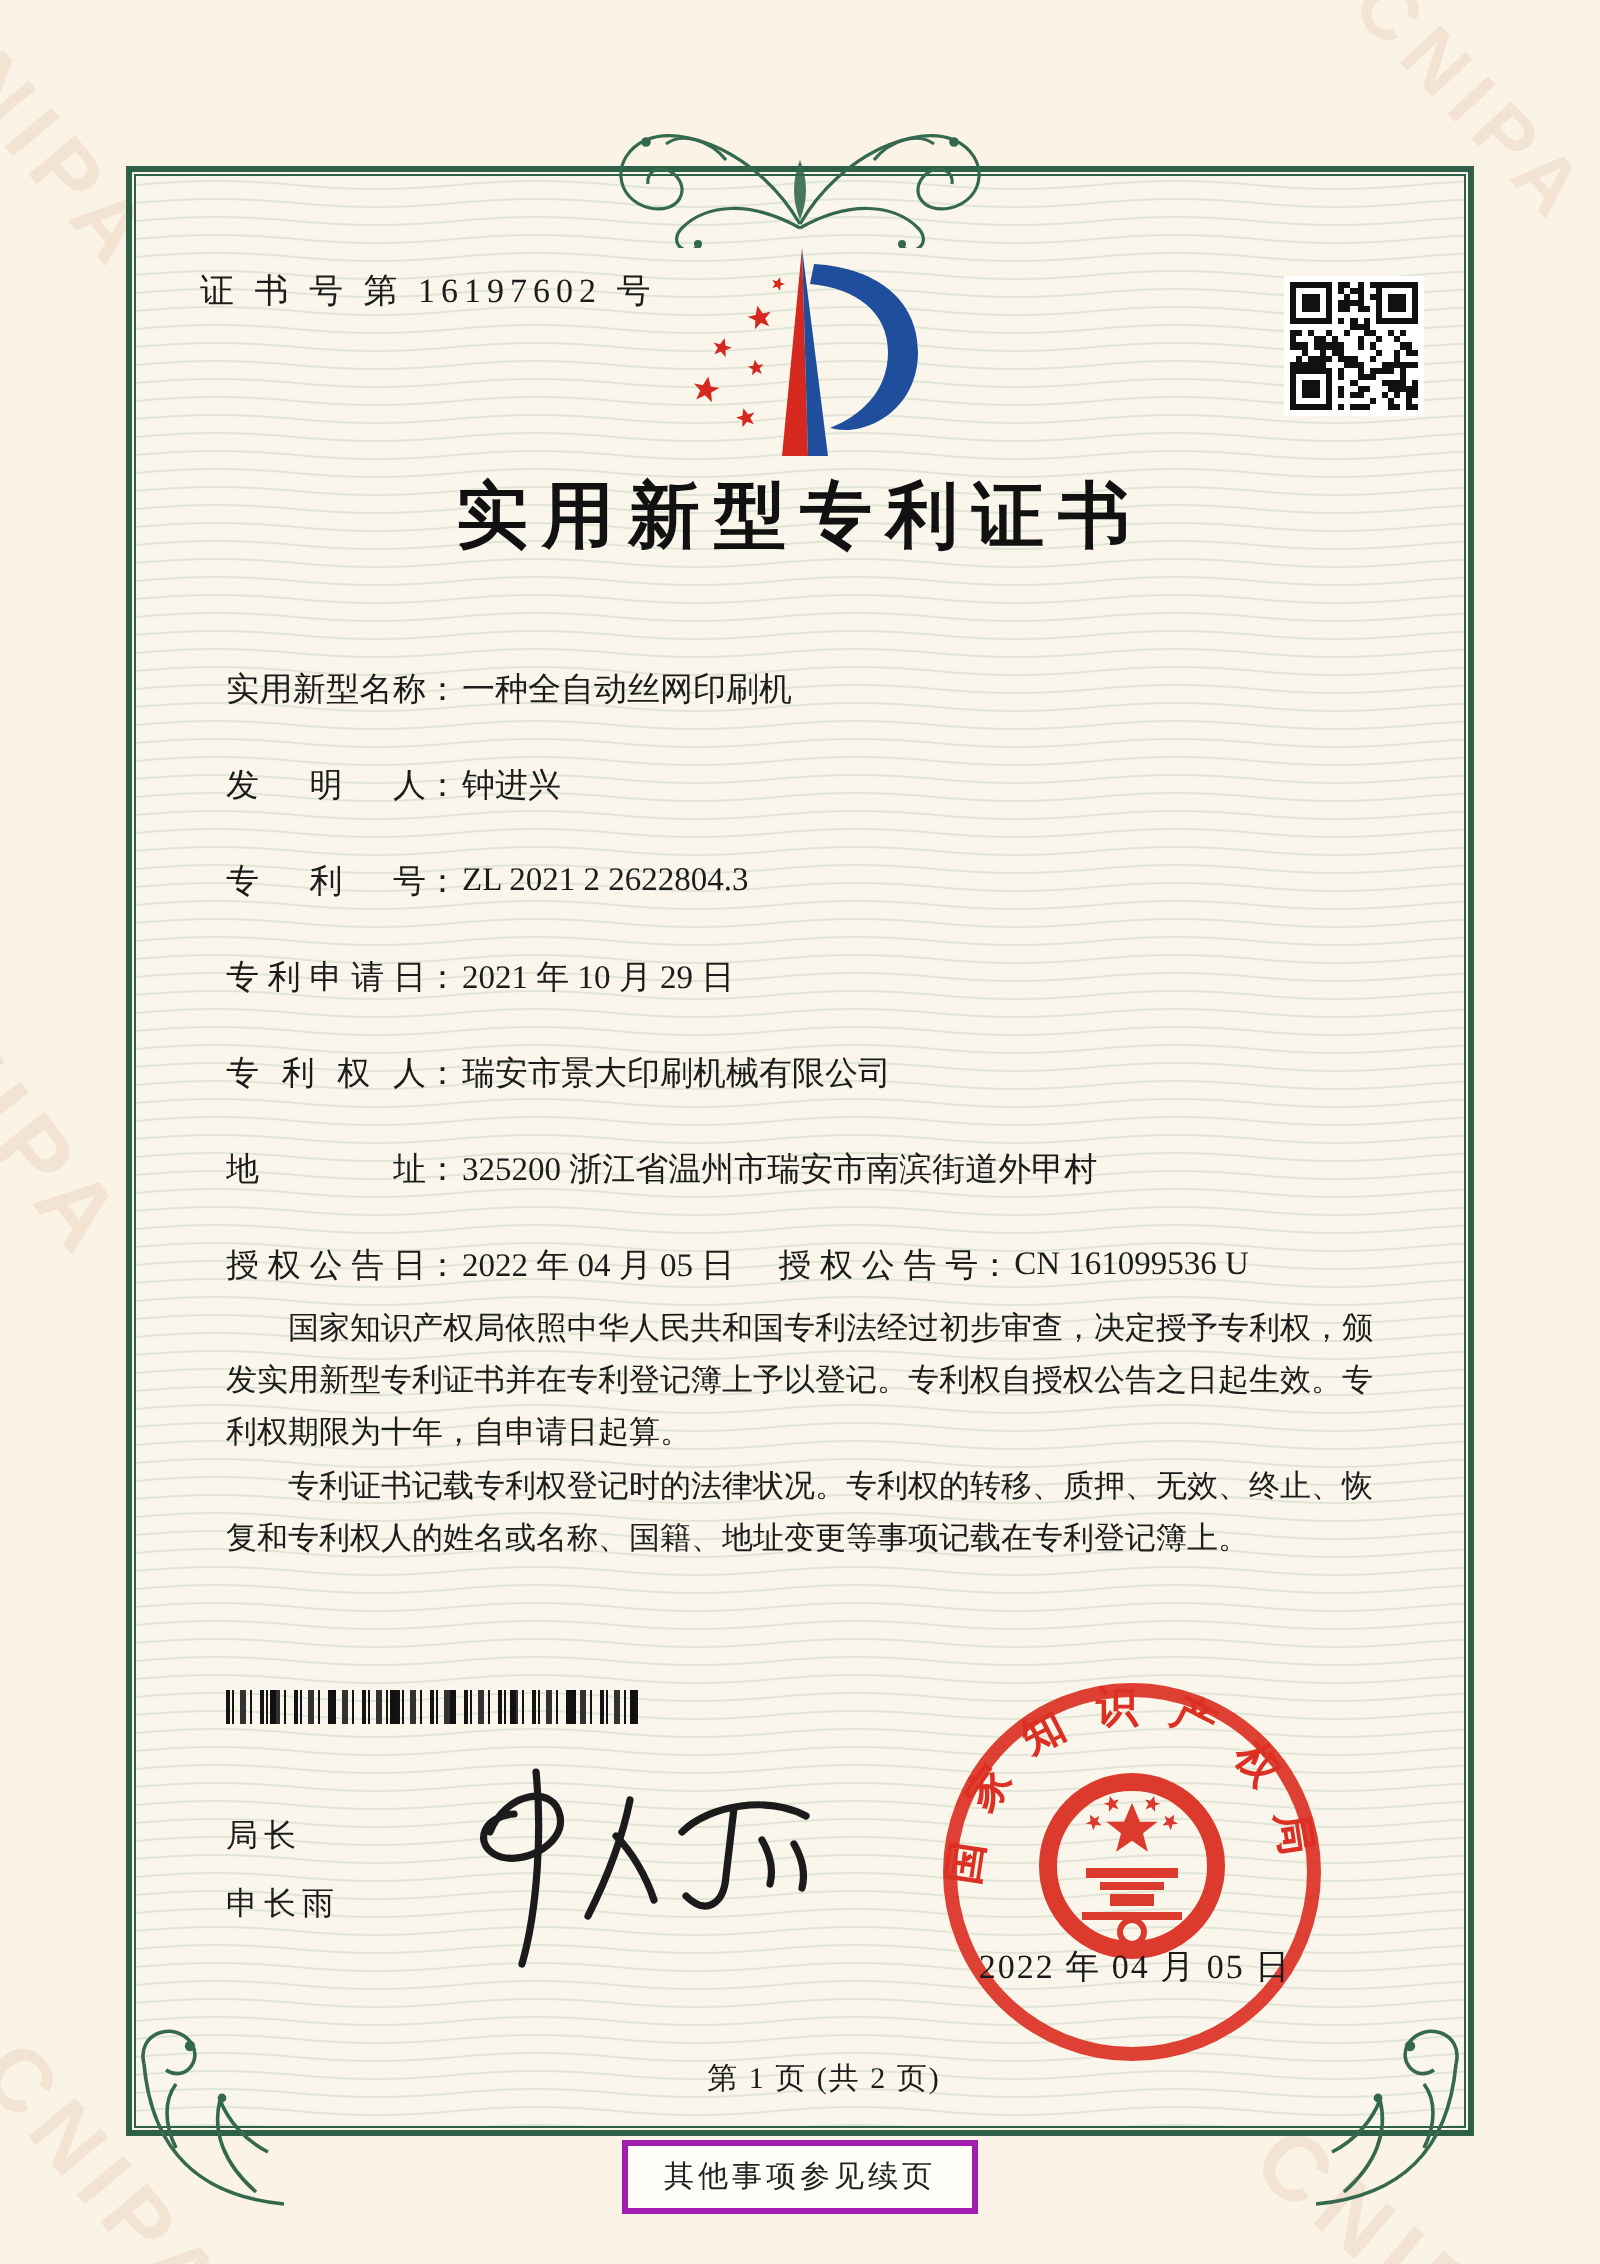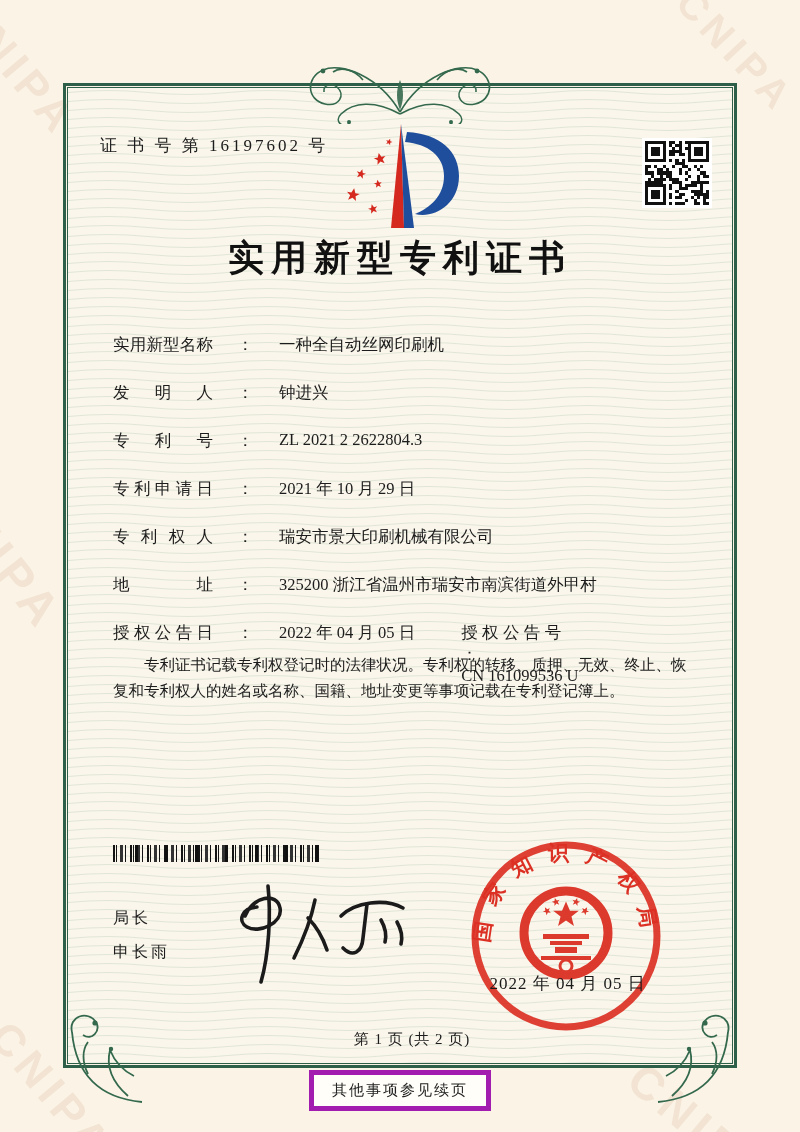--- a/index.html
+++ b/index.html
@@ -36,27 +36,27 @@
   }
   .qr-grid{display:grid;grid-template-columns:repeat(21,1fr);grid-template-rows:repeat(21,1fr);width:100%;height:100%;}
   .qr-grid div{background:transparent;}
   .qr-grid div.on{background:#111;}
   .title{
     position:absolute;left:0;top:234px;width:800px;text-align:center;
     font-size:36px;font-weight:bold;letter-spacing:7px;color:#111;
   }
   
   .fields{position:absolute;left:113px;top:334px;width:590px;font-size:16.5px;}
-  .field-row{height:48px;display:flex;align-items:flex-start;white-space:nowrap;gap:24px;}
+  .field-row{height:48px;display:flex;align-items:flex-start;white-space:nowrap;}
   .field-row .lbl{
     display:inline-block;width:100px;text-align:justify;text-align-last:justify;
   }
   .field-row .colon{display:inline-block;width:18px;}
   .field-row .val{display:inline-block;text-align:right;}
-  .grant-no{margin-left:22px;display:flex;flex-direction:column;}
+  .grant-no{margin-left:22px;display:flex;}
   .grant-no .lbl{display:inline-block;width:100px;text-align:justify;text-align-last:justify;}
   .grant-no .colon{display:inline-block;width:18px;}
   
   .paras{position:absolute;left:113px;top:652px;width:578px;font-size:15.5px;line-height:26px;}
   .paras p{margin:0 0 1px 0;text-indent:2em;}
   
   .barcode{
     position:absolute;left:113px;top:845px;width:207px;height:17px;
     background:
       repeating-linear-gradient(90deg,transparent 0 22px,#101010 22px 25px,transparent 25px 30px),
@@ -69,21 +69,21 @@
   
   .seal{position:absolute;left:466px;top:836px;}
   .seal-date{
     position:absolute;left:470px;top:972px;width:195px;text-align:center;
     font-size:17px;color:#1a1a1a;letter-spacing:1px;
   }
   
   .page-info{position:absolute;left:0;top:1030px;width:800px;text-align:center;font-size:15px;letter-spacing:1px;padding-left:12px;}
   .cont-box-wrap{position:absolute;left:0;top:1070px;width:800px;text-align:center;}
   .cont-box{
-    display:inline-block;background:#fffef9;border:5px solid #a21caf;
+    display:inline-block;background:#fffef9;border:3px solid #a21caf;
     padding:6px 18px;font-size:15px;letter-spacing:2px;color:#222;
   }
   .orn{position:absolute;pointer-events:none;}
 </style>
 </head>
 <body>
 
 <span class="wm" style="left:-18px;top:-12px;font-size:44px;transform:rotate(50deg);">CNIPA</span>
 <span class="wm" style="left:700px;top:-20px;font-size:40px;transform:rotate(47deg);">CNIPA</span>
 <span class="wm" style="left:478px;top:340px;font-size:58px;transform:rotate(33deg);color:rgba(205,175,135,0.22);">CNIPA</span>
@@ -649,20 +649,21 @@
       <span class="val">2022 年 04 月 05 日</span>
     <span class="grant-no">
       <span class="lbl">授权公告号</span>
         <span class="colon">：</span>
         <span class="val">CN 161099536 U</span>
     </span>
   </div>
 </div>
 
 <div class="paras">
+  <p>国家知识产权局依照中华人民共和国专利法经过初步审查，决定授予专利权，颁发实用新型专利证书并在专利登记簿上予以登记。专利权自授权公告之日起生效。专利权期限为十年，自申请日起算。</p>
   <p>专利证书记载专利权登记时的法律状况。专利权的转移、质押、无效、终止、恢复和专利权人的姓名或名称、国籍、地址变更等事项记载在专利登记簿上。</p>
 </div>
 
 <div class="barcode"></div>
 
 <div class="signer-title">局长</div>
 <div class="signer-name">申长雨</div>
 <svg class="signature" width="210" height="112" viewBox="0 0 210 112" xmlns="http://www.w3.org/2000/svg">
   <g stroke="#1b1b1b" stroke-width="3.6" fill="none" stroke-linecap="round" stroke-linejoin="round">
     <path d="M30,40 C38,20 62,16 65,32 C68,47 44,58 32,51 C22,45 27,32 42,31"></path>

